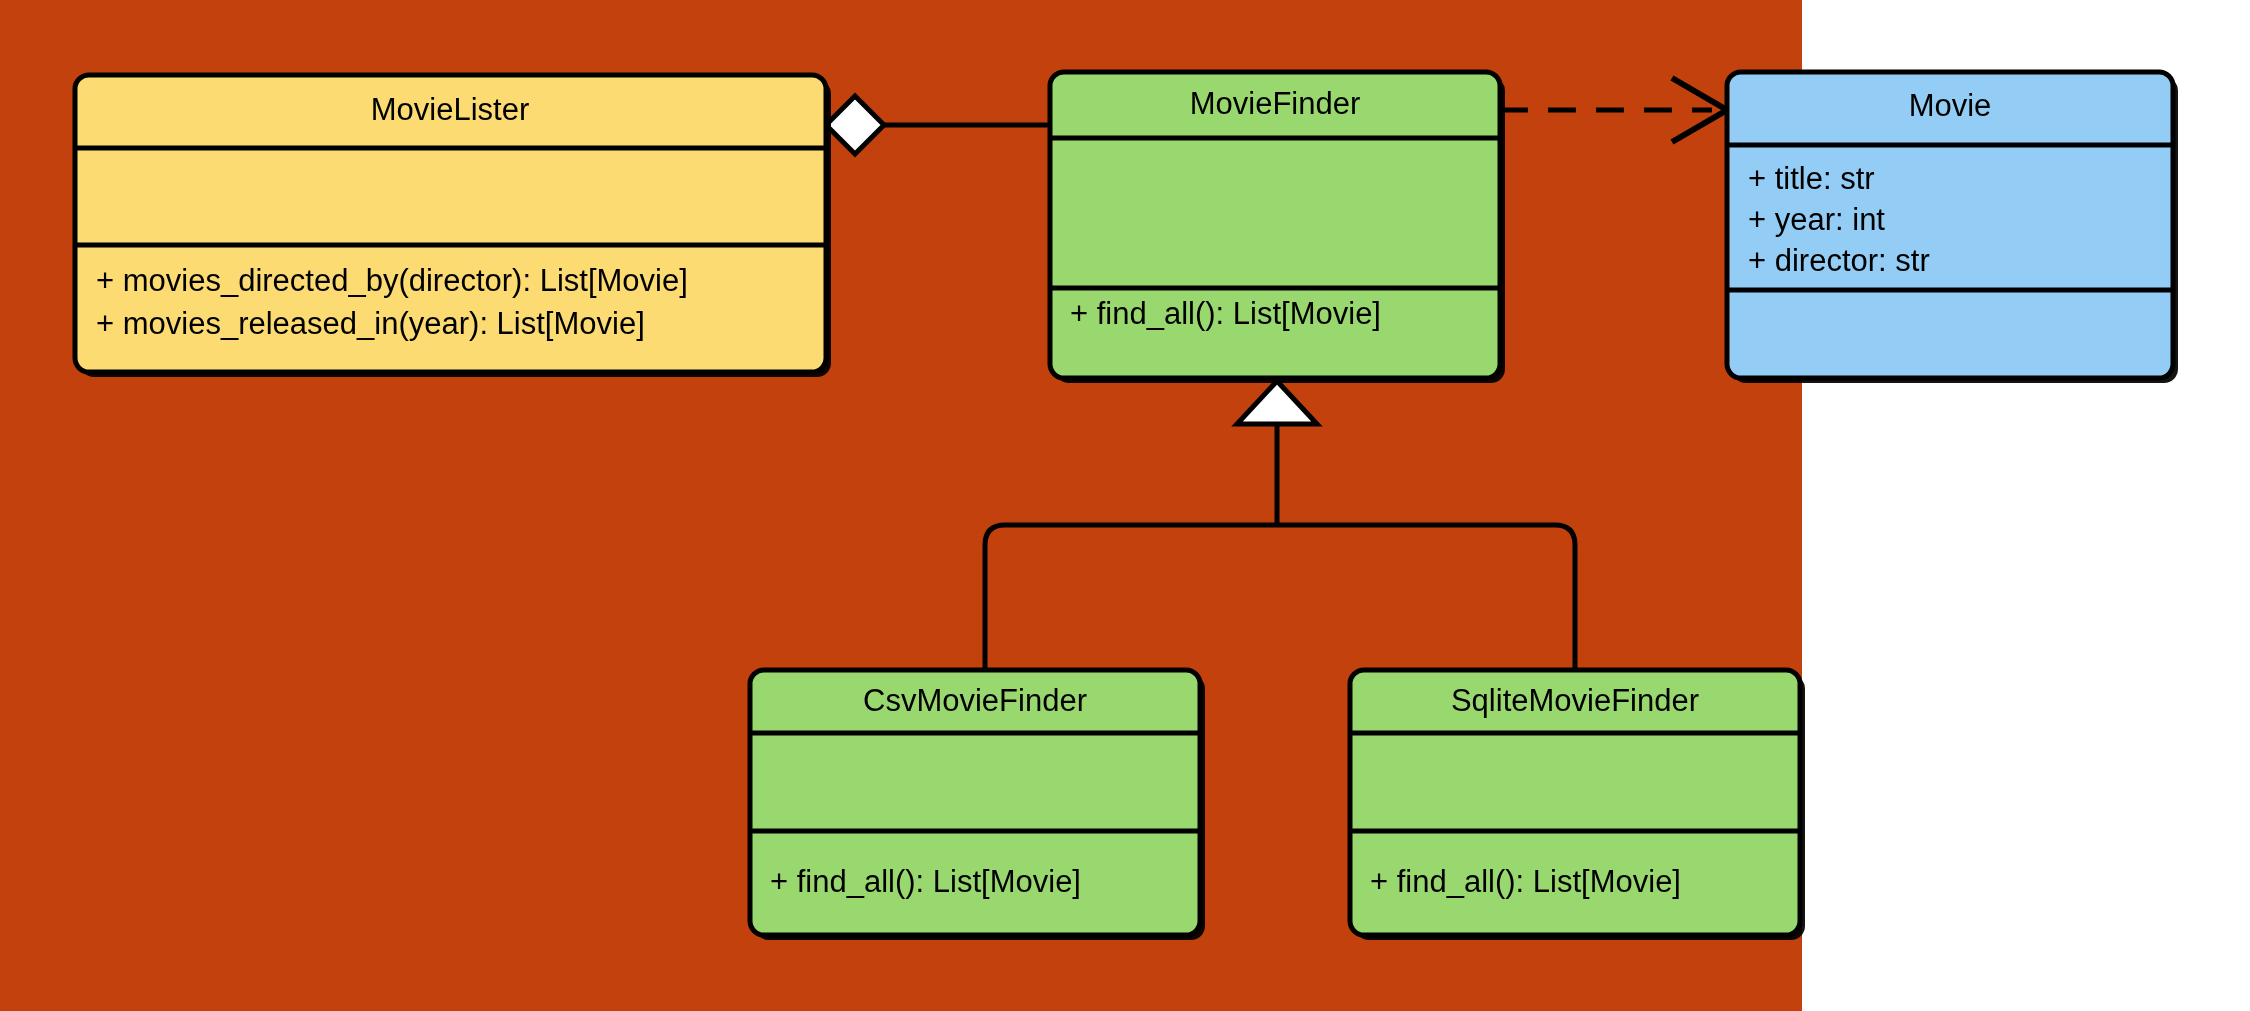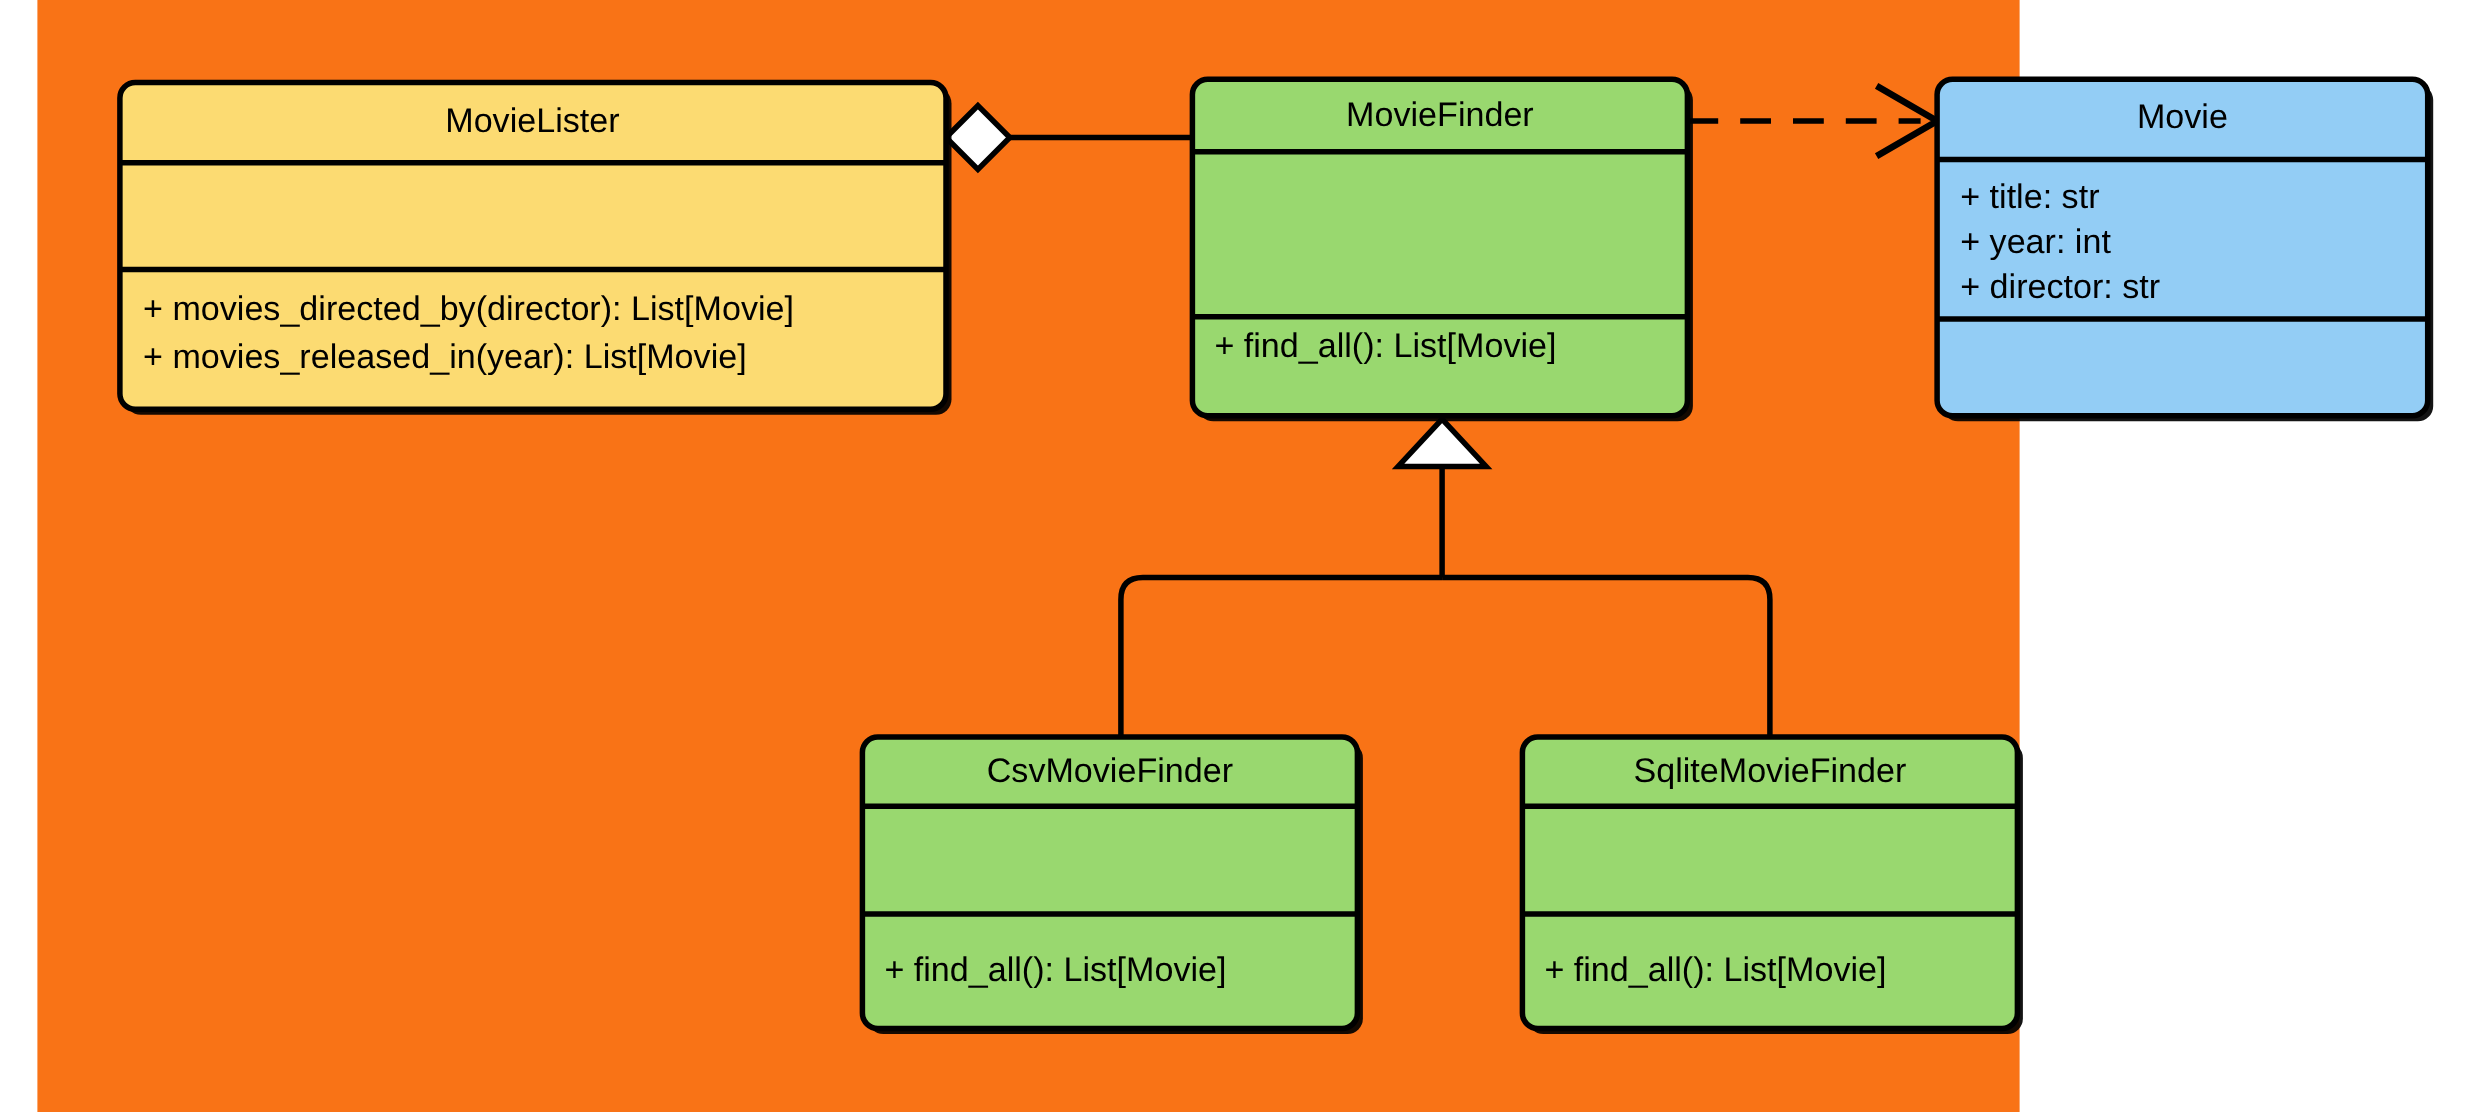--- a/index.html
+++ b/index.html
@@ -10,22 +10,21 @@
   body {
     width: 2250px;
     height: 1011px;
     overflow: hidden;
     font-family: "Liberation Sans", sans-serif;
   }
   #diagram-root {
     position: relative;
     width: 1802px;
     height: 1011px;
-    background: #f97316;
-    margin-left: 34px;
+    background: #c2410c;
   }
   svg#uml-canvas {
     display: block;
     width: 2250px;
     height: 1011px;
   }
   .cls-box {
     stroke: #000000;
     stroke-width: 5;
   }

